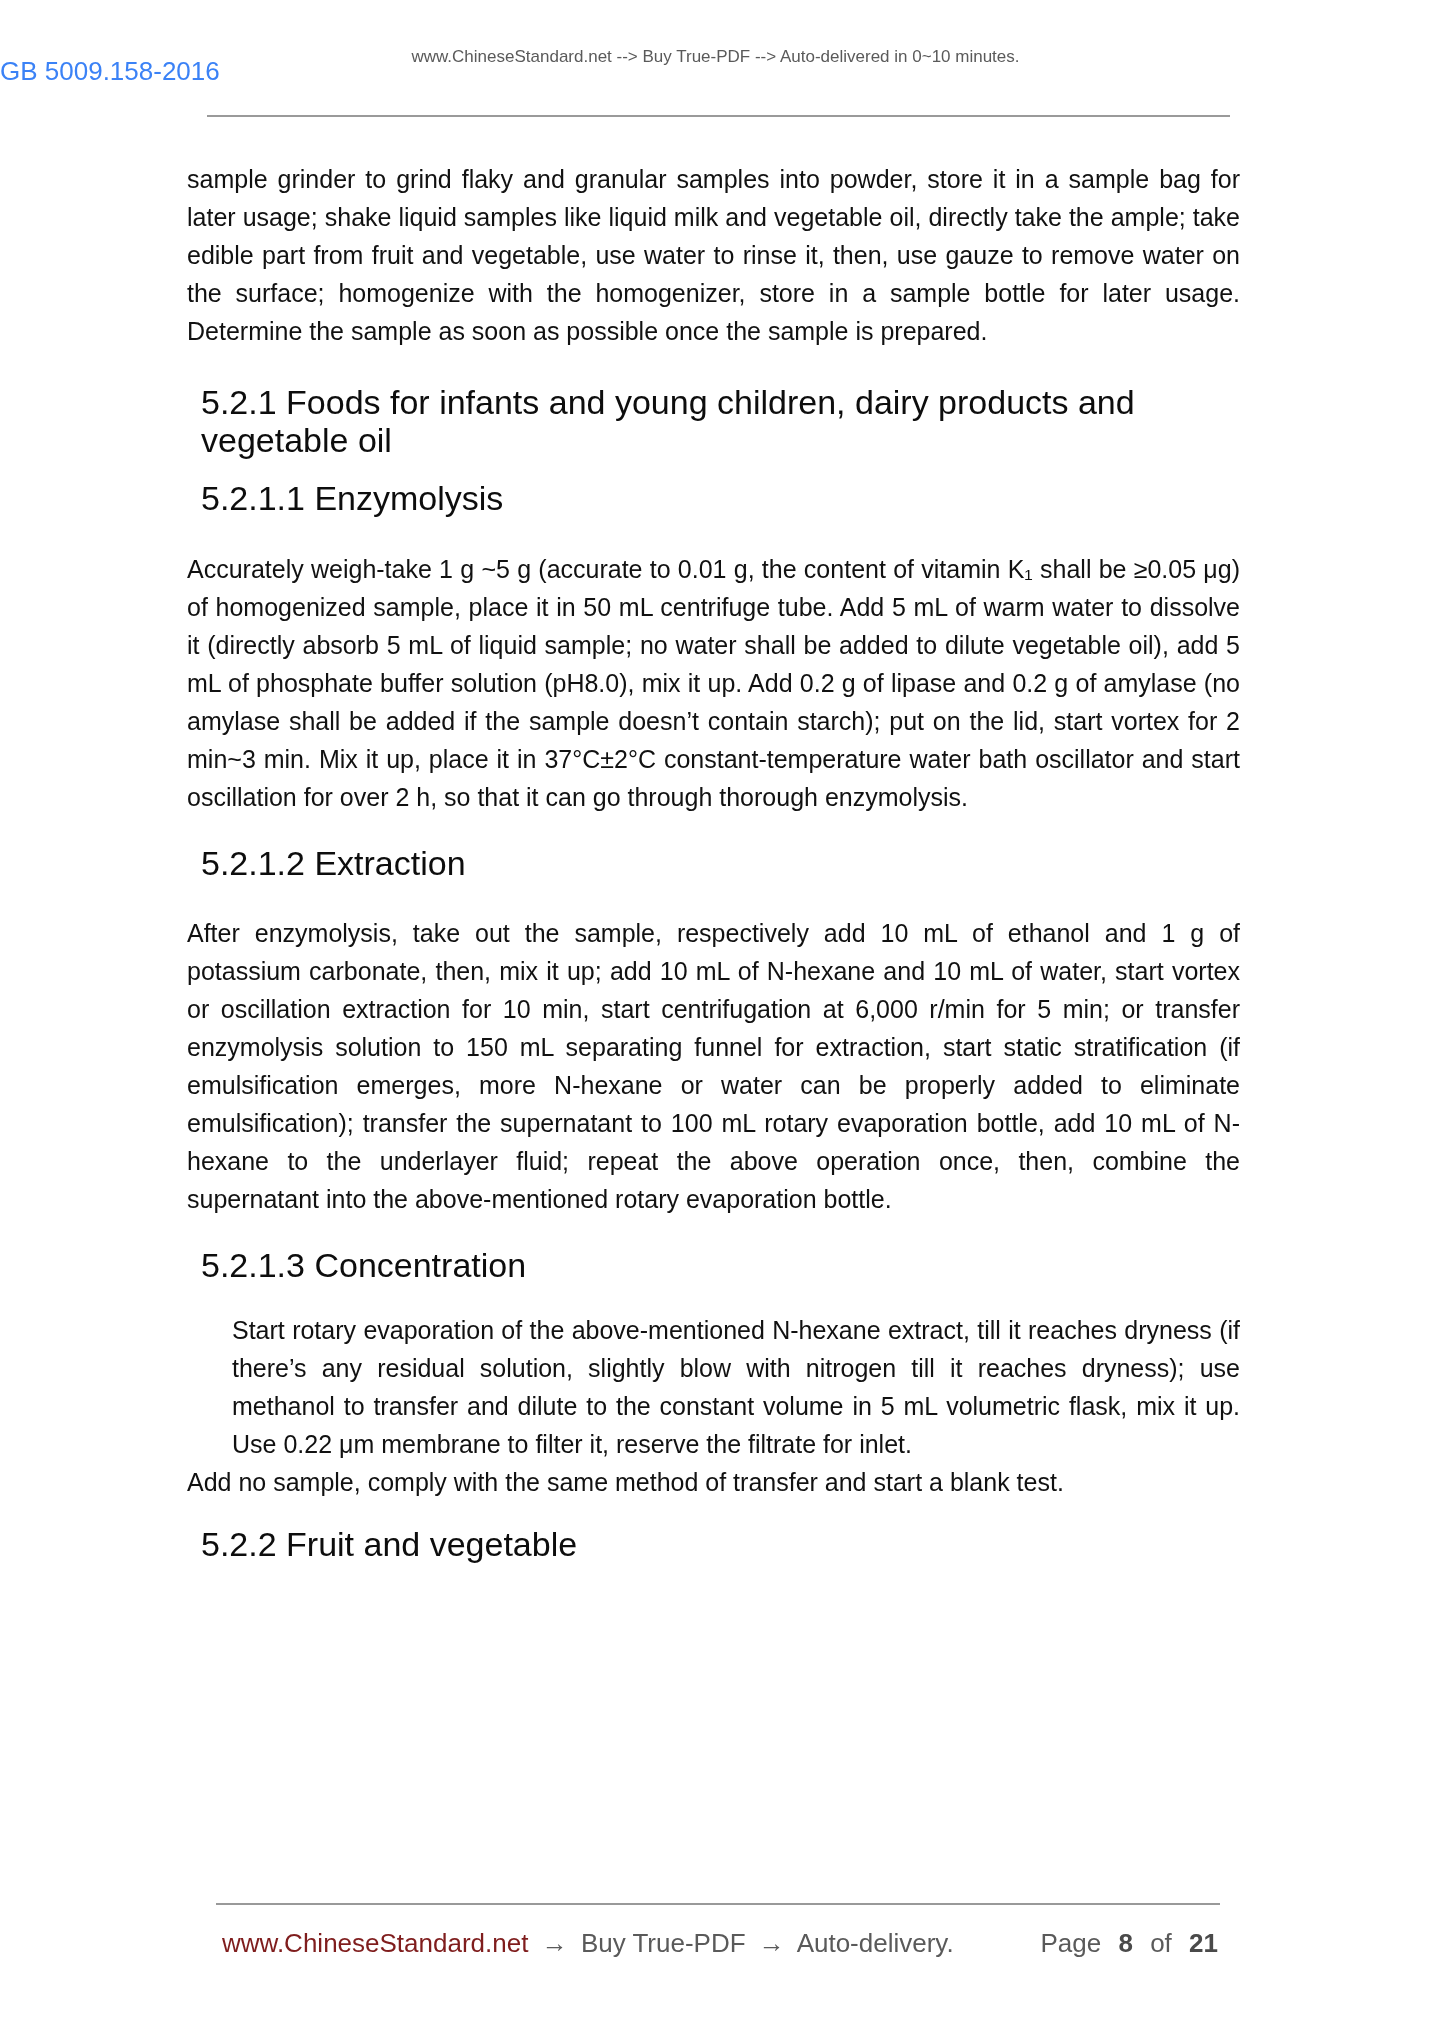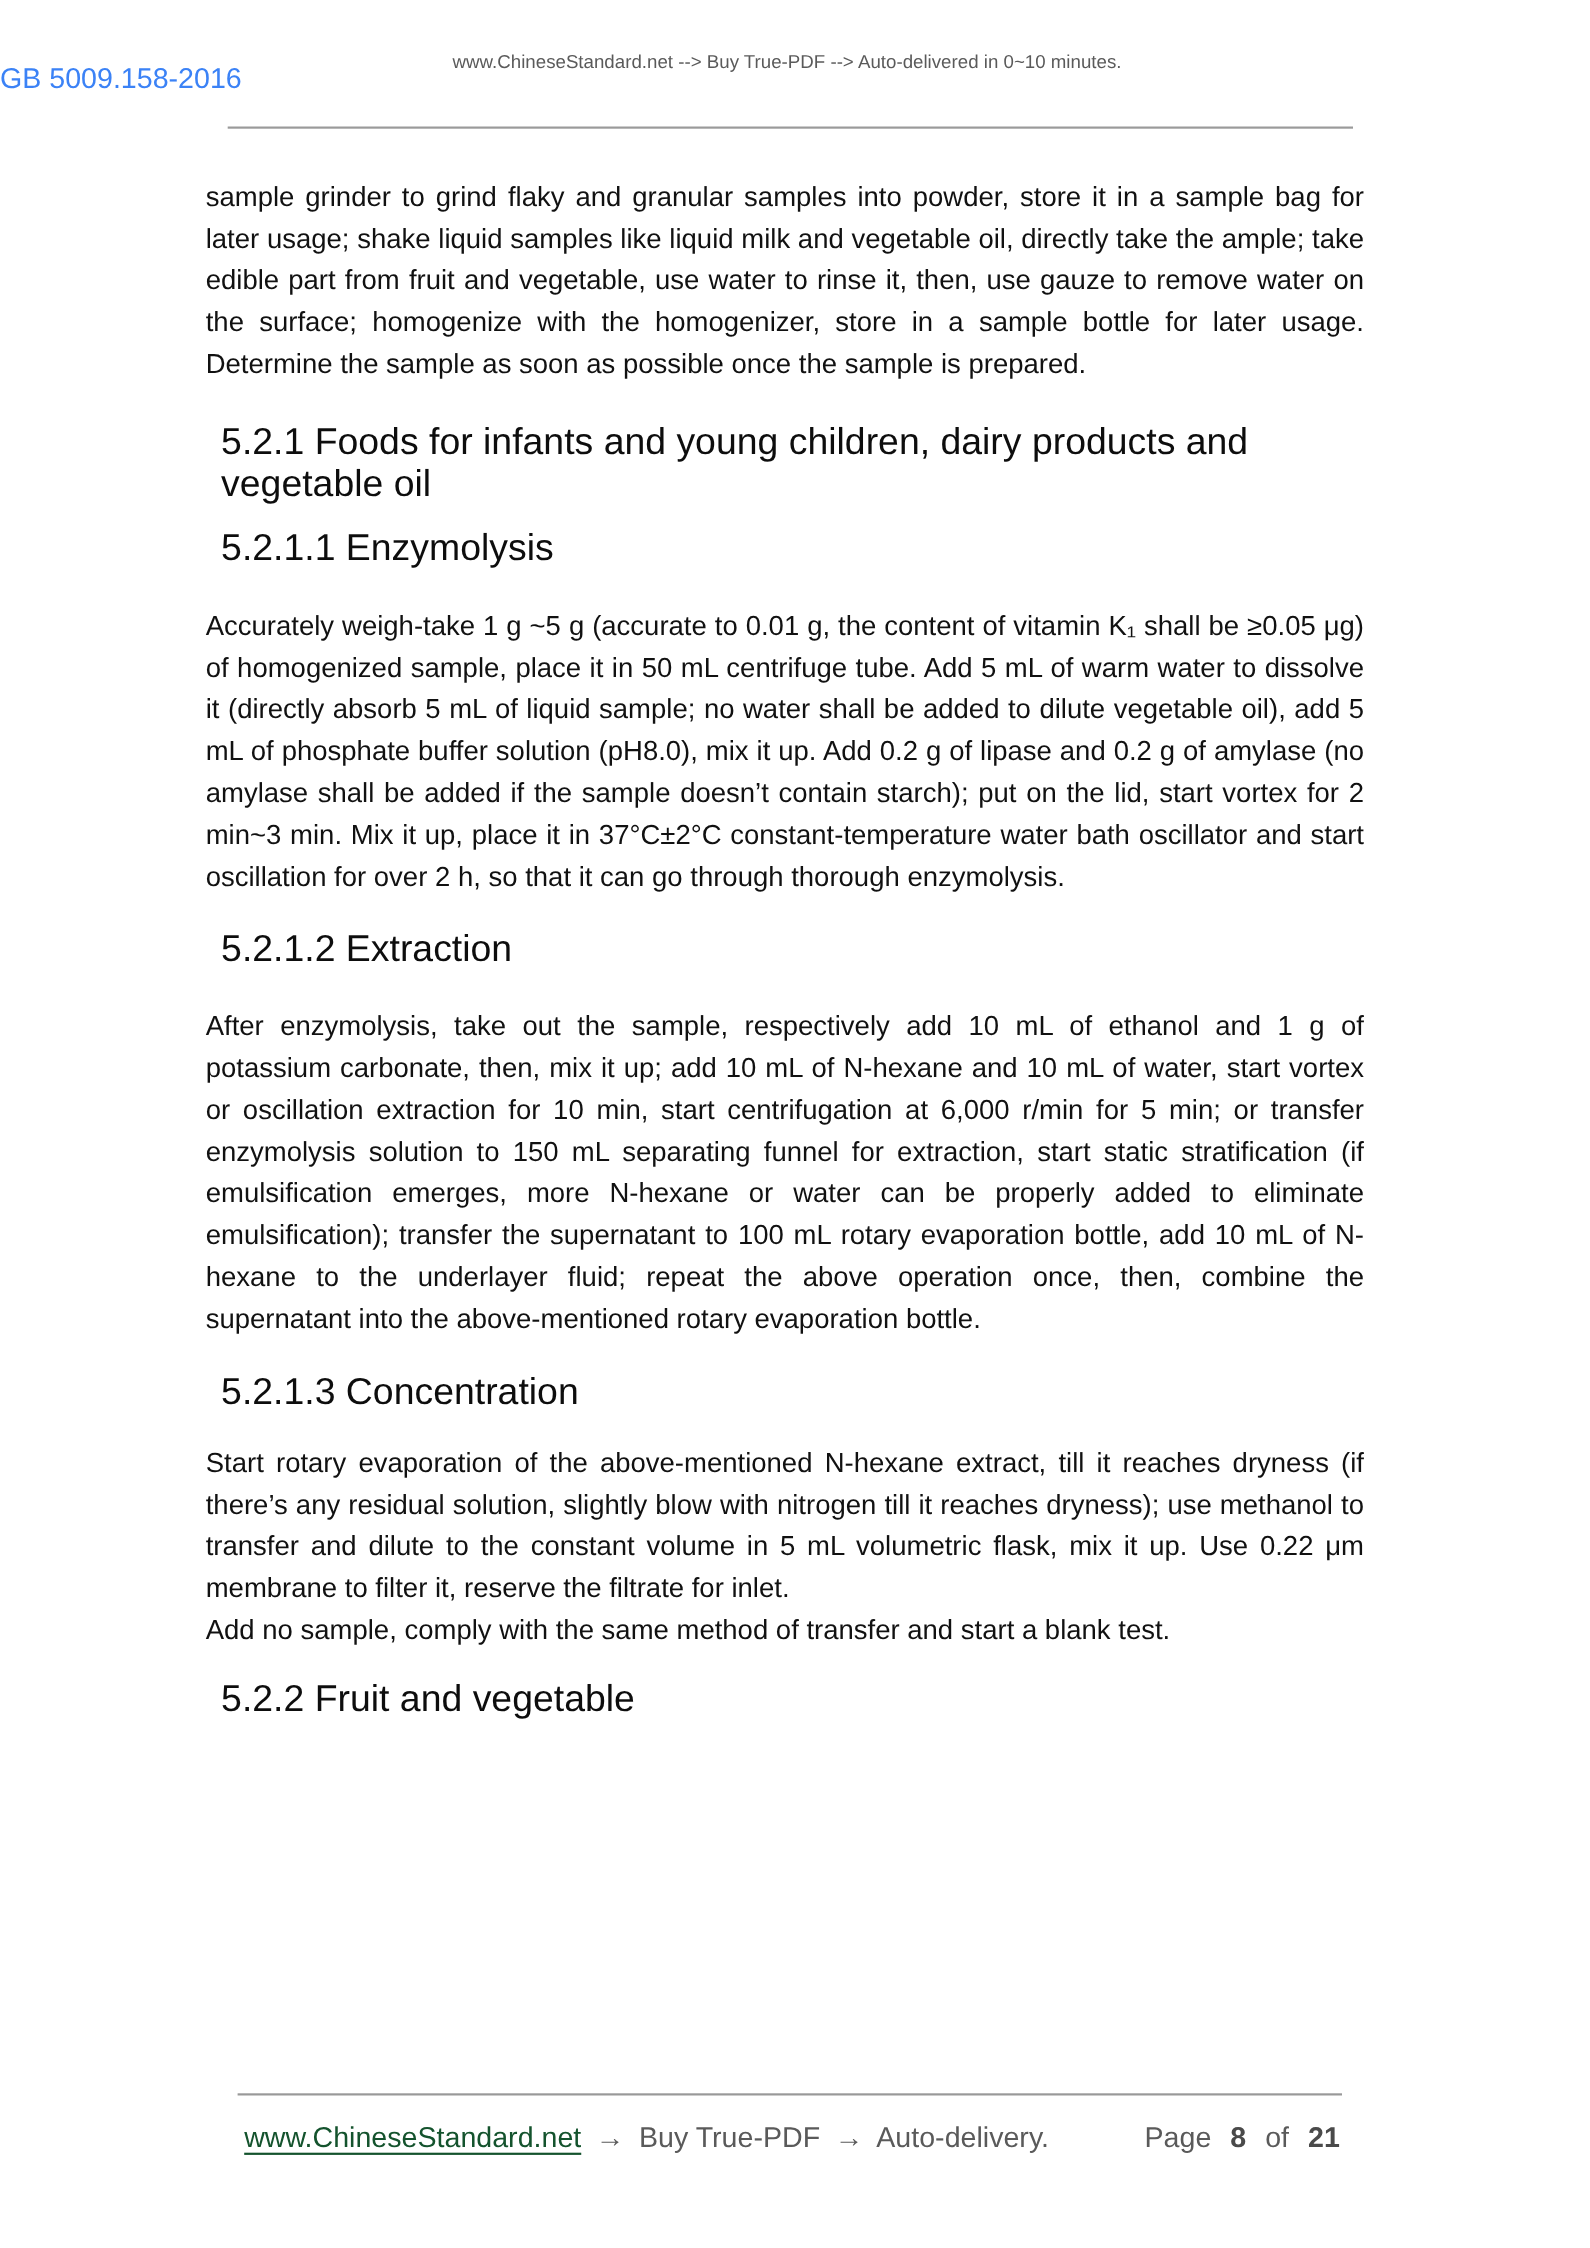--- a/index.html
+++ b/index.html
@@ -49,36 +49,36 @@
   }
   .mb-intro { margin-bottom: 33px; }
   .mb-h52  { margin-bottom: 30px; }
   .mb-note { margin-bottom: 24px; }
   .mb-s521 { margin-bottom: 20px; }
   .mb-s5211{ margin-bottom: 33px; }
   .mb-enz  { margin-bottom: 28px; }
   .mb-s5212{ margin-bottom: 32px; }
   .mb-ext  { margin-bottom: 28px; }
   .mb-s5213{ margin-bottom: 27px; }
-  .mb-conc { margin-bottom: 0; }
+  .mb-conc { margin-bottom: 0; margin-left: 45px; }
   .mb-blank{ margin-bottom: 24px; }
   
   .footer-rule {
     position: absolute; top: 1903px; left: 216px; width: 1004px;
     border-top: 2px solid #999999; height: 0;
   }
   .footer-bar {
     position: absolute; top: 1928px; left: 222px; width: 996px;
     display: flex; justify-content: space-between; align-items: baseline;
     font-size: 26px; color: #5a5a5a; white-space: nowrap;
   }
   .footer-left span { margin-right: 6px; }
   .footer-link {
-    text-decoration: underline; text-underline-offset: 5px;
-    color: #14532d; cursor: pointer;
+    text-underline-offset: 5px;
+    color: #7f1d1d; cursor: pointer;
   }
   .footer-right span { margin-left: 10px; }
   .pg-num { font-weight: bold; color: #4a4a4a; }
 </style>
 </head>
 <body>
 
 <div class="header-promo">www.ChineseStandard.net --&gt; Buy True-PDF --&gt; Auto-delivered in 0~10 minutes.</div>
 <div class="header-doc">GB 5009.158-2016</div>
 <div class="header-rule"></div>

